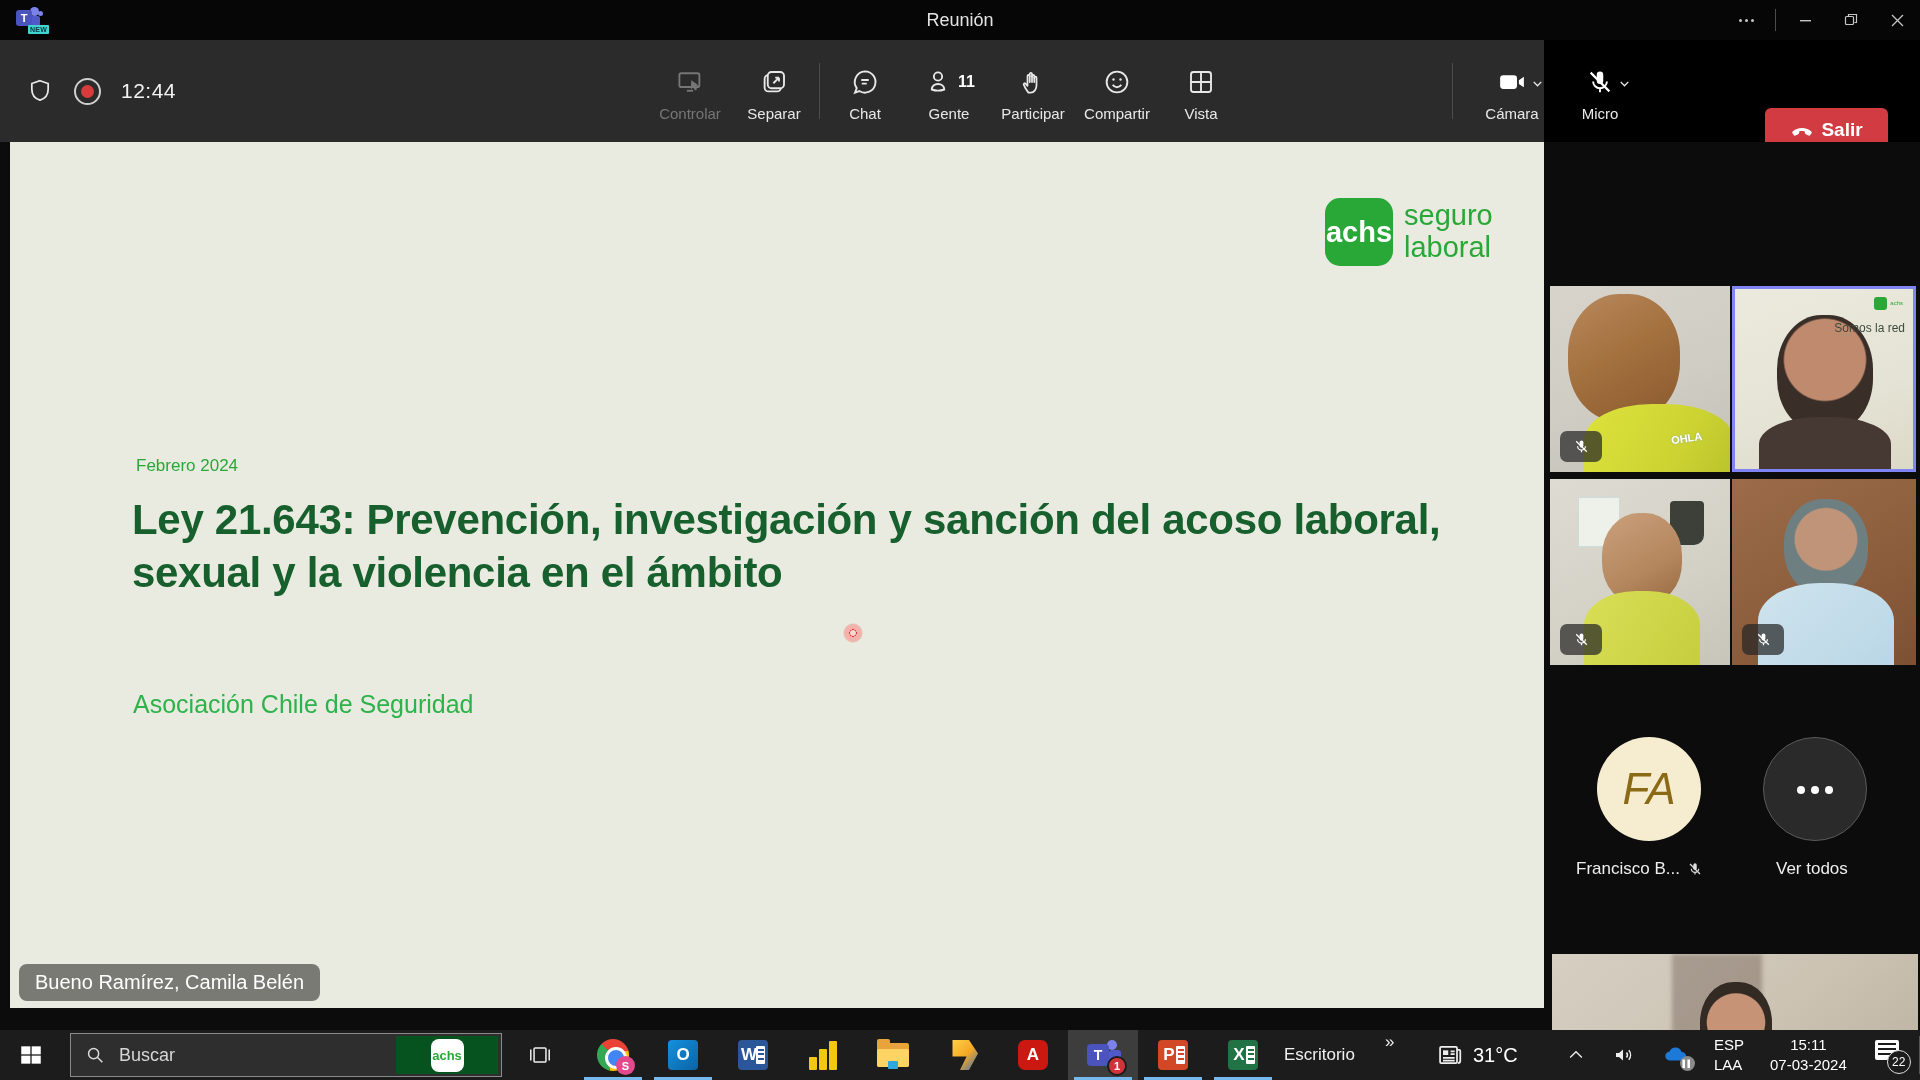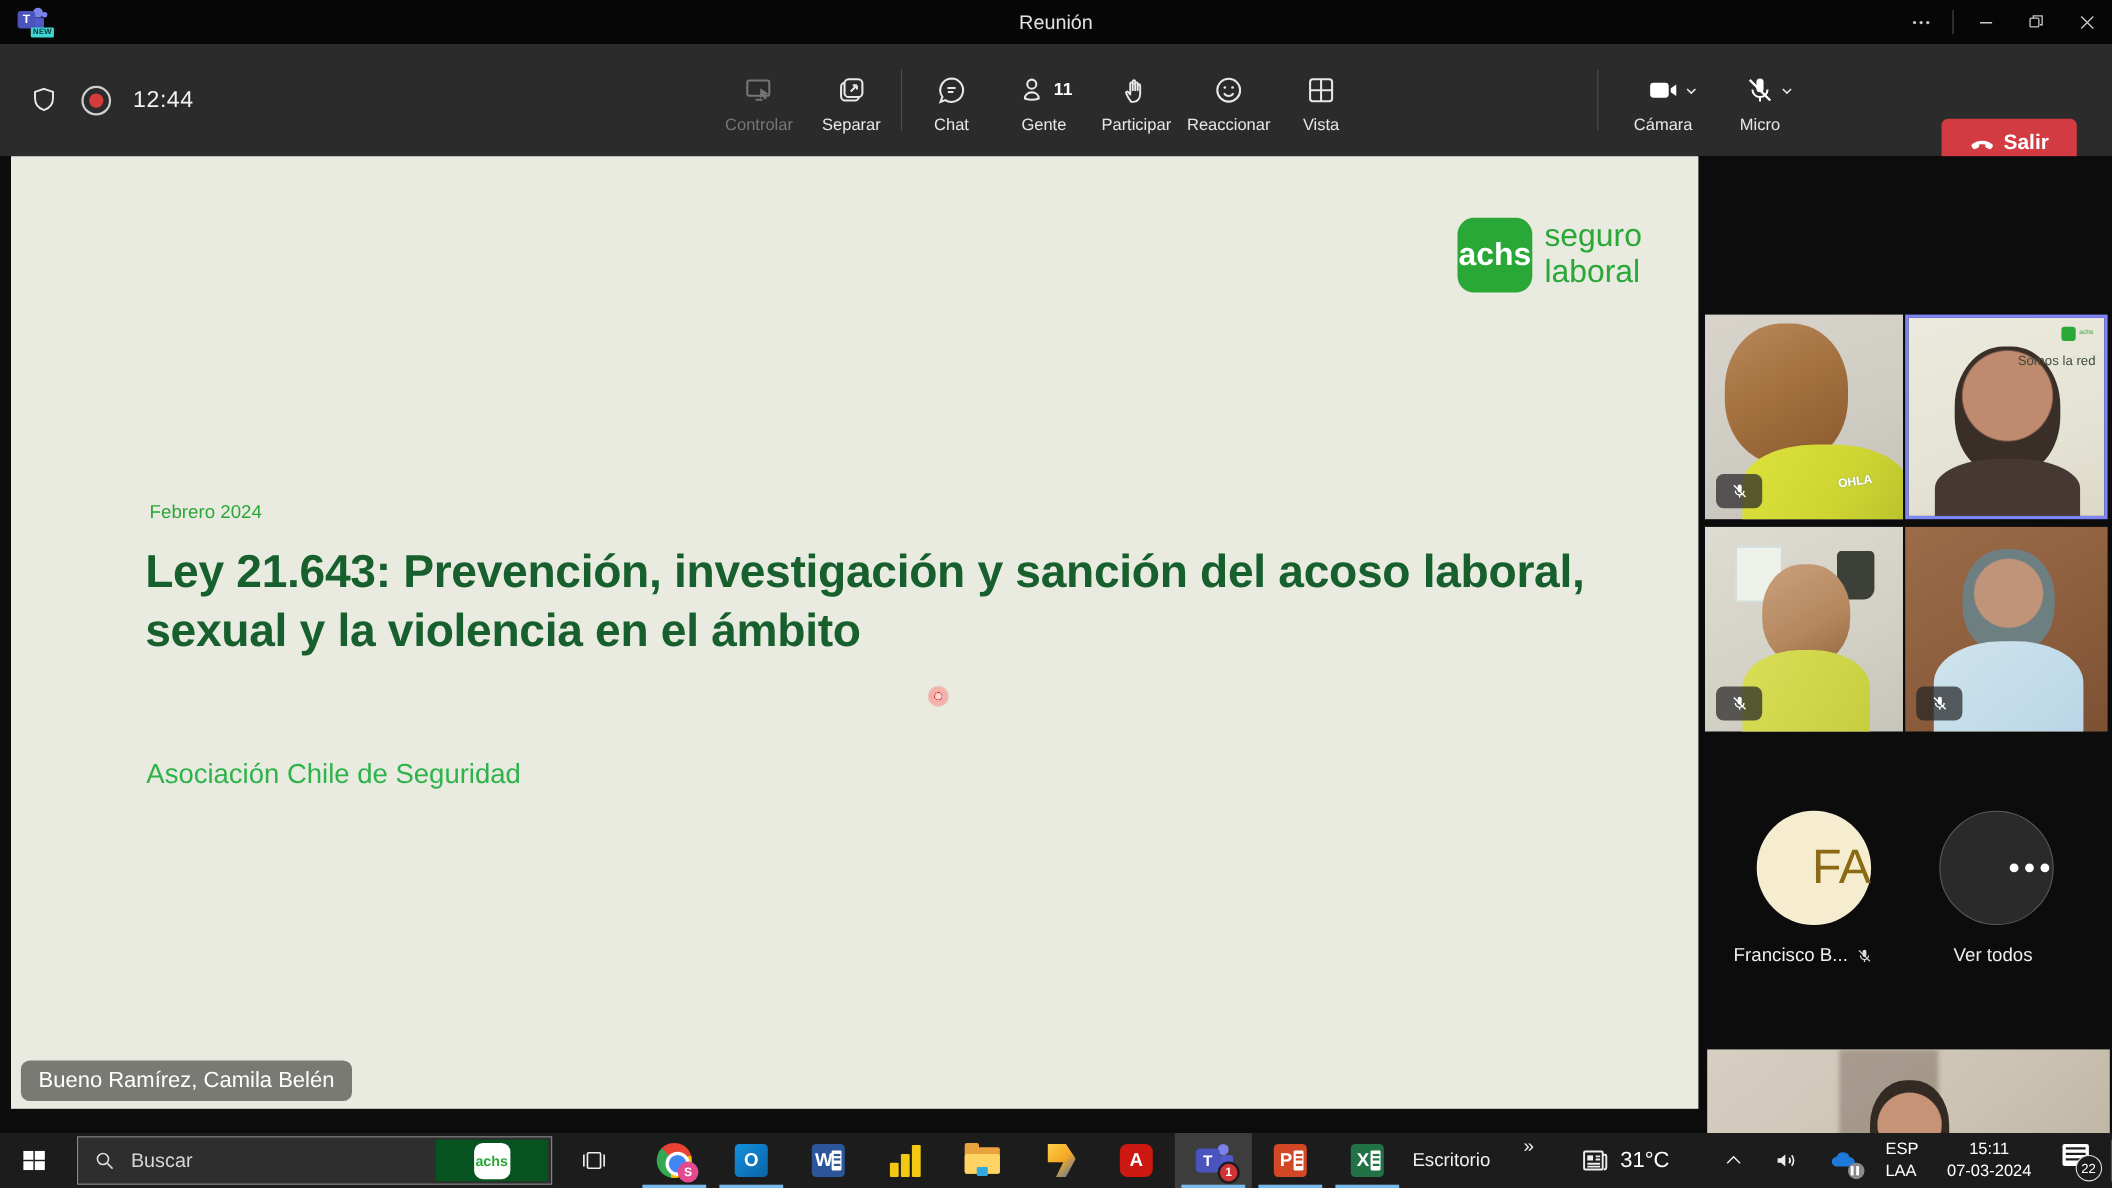--- a/index.html
+++ b/index.html
@@ -14,21 +14,21 @@
   .tb-appicon .c2 { position:absolute; left:22px; top:4px; width:5px; height:5px; background:#7b83eb; border-radius:50%; }
   .tb-appicon .c3 { position:absolute; left:13px; top:9px; width:11px; height:11px; background:#5059c9; border-radius:2px; }
   .tb-appicon .new { position:absolute; left:12px; top:18px; background:#3fd5d0; color:#08323a; font-size:7px; font-weight:bold; padding:1px 2px; border-radius:1px; letter-spacing:.3px; }
   .tb-title { position:absolute; left:50%; top:0; transform:translateX(-50%); height:40px; line-height:40px; color:#e3e3e3; font-size:18px; }
   .tb-controls { position:absolute; right:0; top:0; height:40px; display:flex; align-items:center; }
   .tb-ctl { width:46px; height:40px; display:flex; align-items:center; justify-content:center; color:#c5c5c5; font-size:15px; }
   .tb-dots span { display:inline-block; width:3px; height:3px; border-radius:50%; background:#c5c5c5; margin:0 1.5px; }
   .tb-div { width:1px; height:22px; background:#4c4c4c; margin:0 6px; }
 
   
-  .toolbar { position:absolute; left:0; top:40px; width:1920px; height:102px; background:#2b2b2b;text-decoration:underline; }
+  .toolbar { position:absolute; left:0; top:40px; width:1544px; height:102px; background:#2b2b2b;text-decoration:underline; }
   .tl-left { position:absolute; left:26px; top:0; height:102px; display:flex; align-items:center; gap:20px; }
   .timer { color:#f2f2f2; font-size:21px; letter-spacing:.5px; }
   .rec-outer { width:27px; height:27px; border:2px solid #cfcfcf; border-radius:50%; display:flex; align-items:center; justify-content:center; }
   .rec-inner { width:13px; height:13px; border-radius:50%; background:#d83b3b; }
   .btn-col { display:flex; flex-direction:column; align-items:center; justify-content:flex-start; padding-top:26px; height:102px; color:#e8e8e8; cursor:default; }
   .btn-col .lbl { margin-top:7px; font-size:15px; }
   .btn-col.disabled, .btn-col.disabled .lbl { color:#767676; }
   .icon-row { position:relative; height:32px; display:flex; align-items:center; gap:5px; }
   .count { font-size:16px; font-weight:bold; color:#fff; }
   .tl-main { position:absolute; left:648px; top:0; display:flex; }
@@ -76,21 +76,21 @@
   .v3 .wallitem { position:absolute; right:26px; top:22px; width:34px; height:44px; background:#3d4038; border-radius:4px 4px 10px 10px; }
   .v3 .poster { position:absolute; left:28px; top:18px; width:42px; height:50px; background:#eef0ea; border:1px solid #cdd; }
   .v4 { left:184px; top:195px; width:184px; height:186px; background:linear-gradient(150deg,#9c6c49 0%,#8d5e3d 55%,#7c5134 100%); }
   .v4 .head { left:52px; top:20px; width:84px; height:96px; background:radial-gradient(circle at 50% 42%, #c09478 0 44%, #6e7f82 46% 100%); }
   .v4 .body { left:26px; top:104px; width:136px; height:84px; background:linear-gradient(140deg,#cfe4ee 0%,#b9d6e6 100%); }
   .v5 { left:4px; top:670px; width:366px; height:205px; background:linear-gradient(140deg,#d6cfc2 0%,#cbc2b2 50%,#b5ab99 100%); }
   .v5 .shadowwall { position:absolute; left:120px; top:0; width:90px; height:140px; background:rgba(90,70,60,.35); filter:blur(2px); }
   .v5 .head { left:148px; top:28px; width:72px; height:88px; background:radial-gradient(circle at 50% 46%, #c79376 0 48%, #332a24 50% 100%); }
   .v5 .body { left:96px; top:104px; width:176px; height:102px; background:linear-gradient(140deg,#efece2 0%,#e2ddd0 100%); }
   .avatar-row { position:absolute; left:0; top:453px; width:372px; }
-  .av-circle { position:absolute; width:104px; height:104px; border-radius:50%; display:flex; align-items:center; justify-content:flex-end; }
+  .av-circle { position:absolute; width:104px; height:104px; border-radius:50%; display:flex; align-items:center; justify-content:center;font-style:italic; }
   .av-fa { left:49px; top:0; background:#f6edd1; color:#8a6a14; font-size:44px; font-weight:500; }
   .av-more { left:215px; top:0; background:#2a2a2a; border:1px solid #5a5a5a; }
   .av-more .dots span { display:inline-block; width:8px; height:8px; border-radius:50%; background:#fff; margin:0 3px; }
   .av-label { position:absolute; top:122px; color:#eee; font-size:17px; display:flex; align-items:center; gap:7px; }
   .av-label.fa-lbl { left:28px; }
   .av-label.more-lbl { left:228px; }
 
   
   .taskbar { position:absolute; left:0; top:1030px; width:1920px; height:50px; background:#1c1c1c; }
   .tk-start { position:absolute; left:0; top:0; width:62px; height:50px; display:flex; align-items:center; justify-content:center; }
@@ -240,21 +240,21 @@
       </div>
       <div class="btn-col">
         <div class="icon-row">
           <svg width="30" height="30" viewBox="0 0 24 24" fill="none" stroke="#e8e8e8" stroke-width="1.5">
             <circle cx="12" cy="12" r="8.3"></circle>
             <circle cx="9.2" cy="10" r=".95" fill="#e8e8e8" stroke="none"></circle>
             <circle cx="14.8" cy="10" r=".95" fill="#e8e8e8" stroke="none"></circle>
             <path d="M8.6 14.2c.8 1.3 2 2 3.4 2s2.6-.7 3.4-2"></path>
           </svg>
         </div>
-        <span class="lbl">Reaccionar</span>
+        <span class="lbl">Compartir</span>
       </div>
       <div class="btn-col">
         <div class="icon-row">
           <svg width="30" height="30" viewBox="0 0 24 24" fill="none" stroke="#e8e8e8" stroke-width="1.5">
             <rect x="4" y="4" width="16" height="16" rx="2"></rect>
               <path d="M12 4v16M4 12h16"></path>
           </svg>
         </div>
         <span class="lbl">Vista</span>
       </div>

